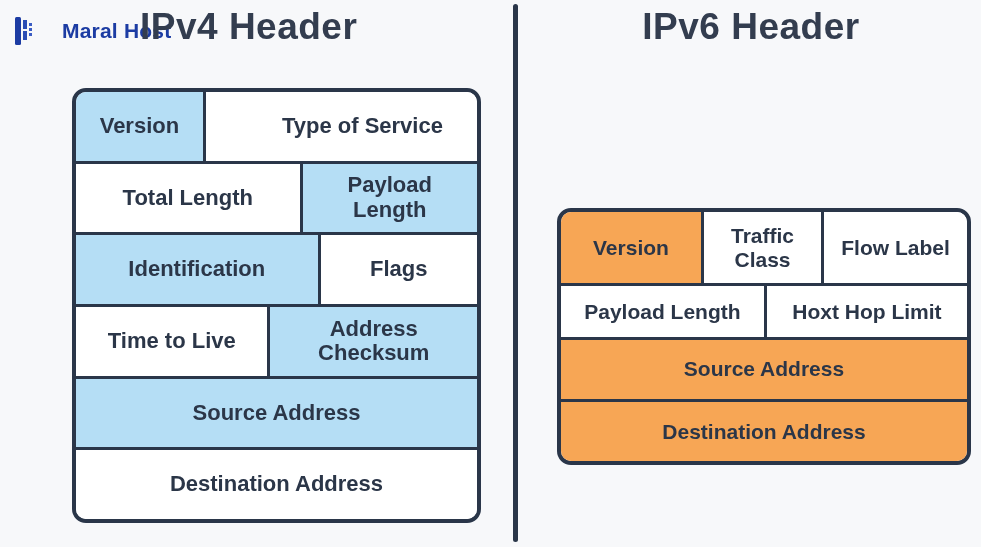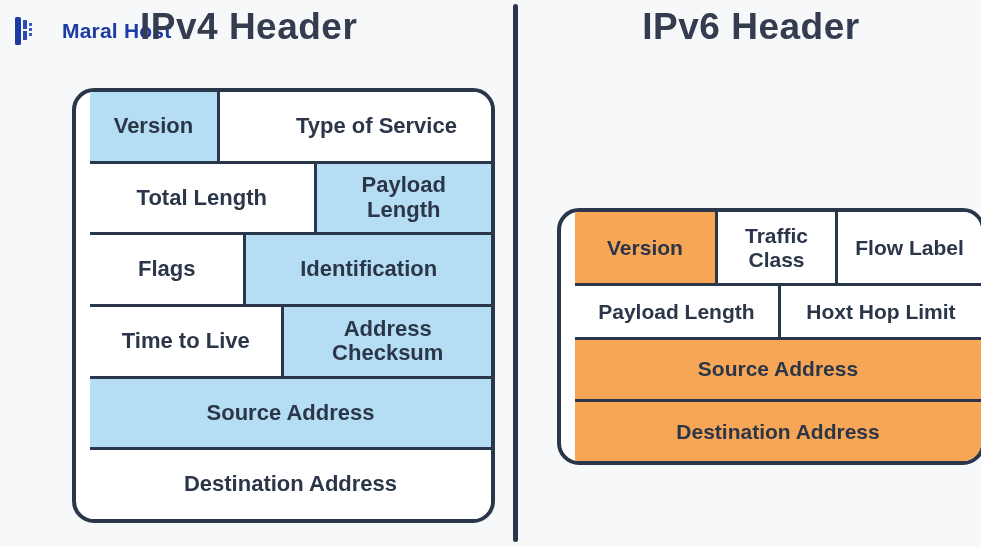--- a/index.html
+++ b/index.html
@@ -18,23 +18,22 @@
   .logo { position:absolute; left:14px; top:16px; display:flex; align-items:center; gap:22px; }
   .logo svg { display:block; }
   .logo-text { color:#1c3ca3; font-weight:bold; font-size:21px; letter-spacing:0.2px; }
   
   .title { font-size:37px; font-weight:bold; color:#333d4f; letter-spacing:0.5px; }
   .title-left  { position:absolute; left:140px; top:6px; }
   .title-right { position:absolute; left:519px; top:6px; width:464px; text-align:center; }
   
   .hdr-table {
     position:absolute; display:flex; flex-direction:column;
-    border:4px solid #2a3649; border-radius:22px; overflow:hidden;
+    border:4px solid #2a3649; border-radius:14px; overflow:hidden;
     background:#ffffff;
-    padding-left:14px;
   }
   .hdr-row { display:flex; border-bottom:3.5px solid #2a3649; min-height:0; }
   .hdr-row:last-child { border-bottom:none;justify-content:flex-end; }
   .hdr-cell {
     display:flex; align-items:center; justify-content:center;
     text-align:center; font-weight:bold; color:#2b3648;
     border-right:3.5px solid #2a3649; line-height:1.12;
     padding:2px 6px; box-sizing:border-box; background:#ffffff;
   }
   .hdr-cell:last-child { border-right:none; }
@@ -92,25 +91,25 @@
     </div>
     <div class="hdr-row">
       <div class="hdr-cell v4-r2c1">
           <span>Total Length</span>
         </div>
       <div class="hdr-cell filled v4-r2c2">
           <span>Payload Length</span>
         </div>
     </div>
     <div class="hdr-row">
+      <div class="hdr-cell filled v4-r3c1">
+          <span>Identification</span>
+        </div>
       <div class="hdr-cell v4-r3c2">
           <span>Flags</span>
-        </div>
-      <div class="hdr-cell filled v4-r3c1">
-          <span>Identification</span>
         </div>
     </div>
     <div class="hdr-row">
       <div class="hdr-cell v4-r4c1">
           <span>Time to Live</span>
         </div>
       <div class="hdr-cell filled v4-r4c2">
           <span>Address Checksum</span>
         </div>
     </div>

